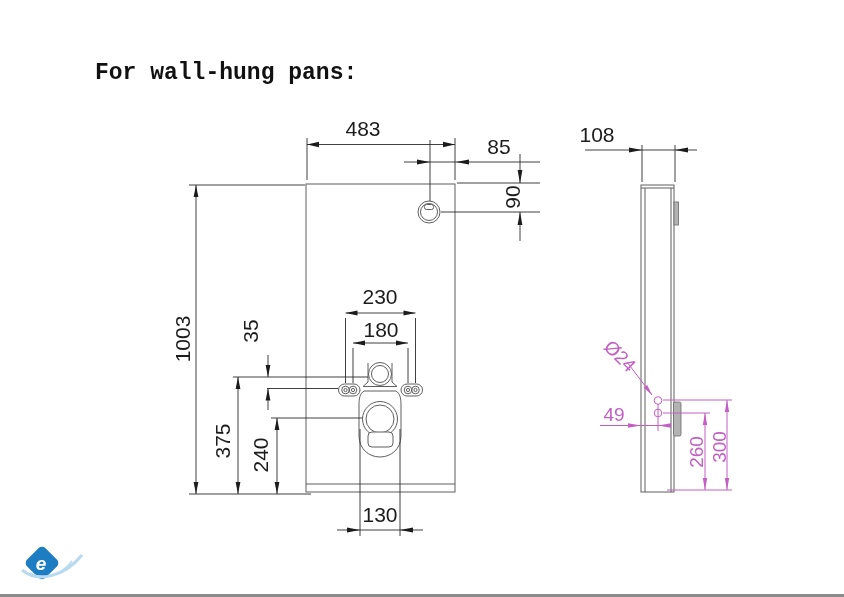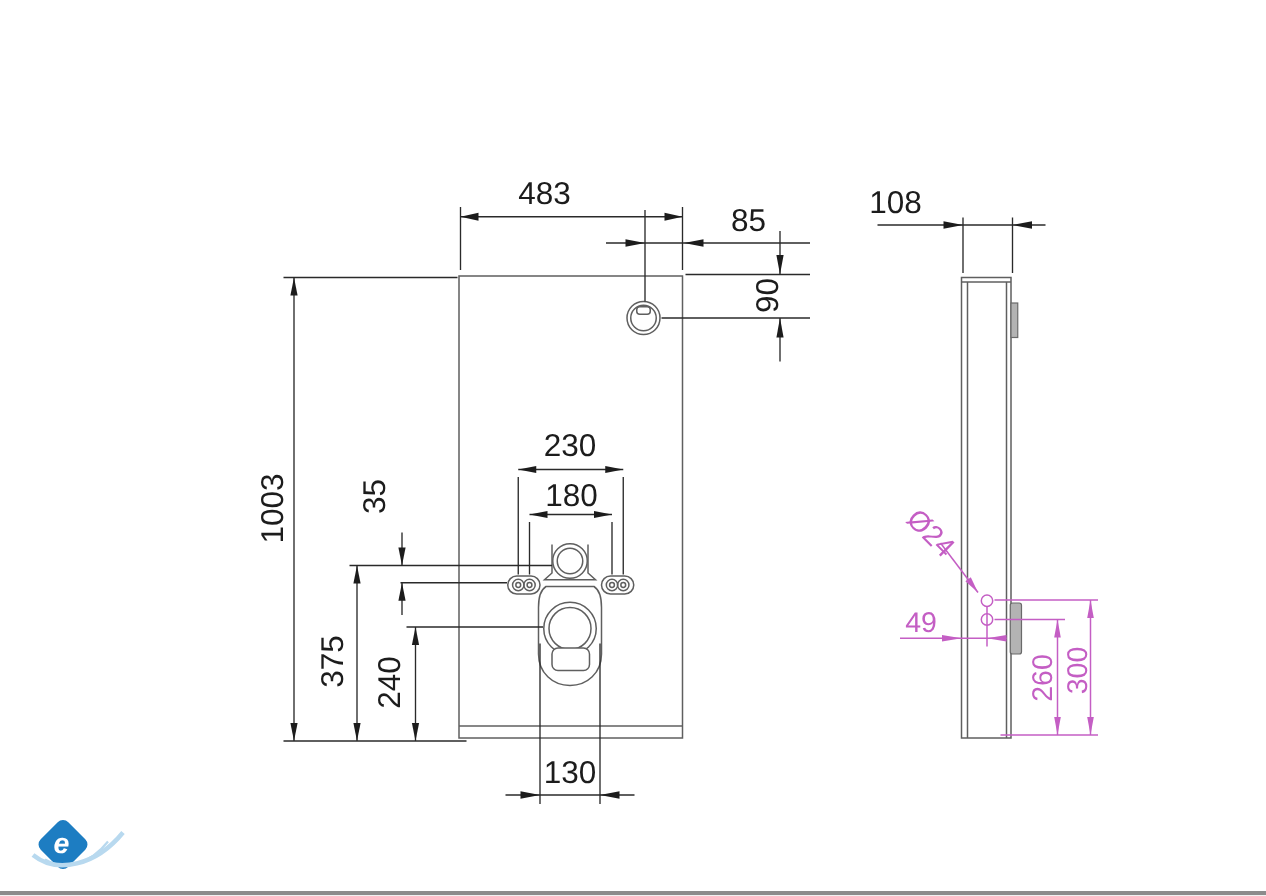--- a/index.html
+++ b/index.html
@@ -18,20 +18,21 @@
   .arr-m{fill:#c45ec4;stroke:none;}
   .grayfill{fill:#b3b3b3;stroke:#6a6a6a;stroke-width:0.8;}
   #logo{position:absolute;left:18px;top:542px;width:260px;height:46px;}
   #pagebar{position:absolute;left:0;bottom:0;width:844px;height:3px;background:#8c8c8c;}
 </style>
 </head>
 <body>
 
 <div id="canvas">
 
+  <div id="title">For wall-hung pans:</div>
 
   <svg width="844" height="597" viewBox="0 0 844 597">
 
     <g>
       <rect class="edge-f" x="306" y="184" width="149" height="308"></rect>
       <line class="edge" x1="306" y1="484" x2="455" y2="484"></line>
 
       <g>
         <circle class="edge" cx="429" cy="212" r="11"></circle>
         <circle class="edge" cx="429" cy="212" r="8.5"></circle>

